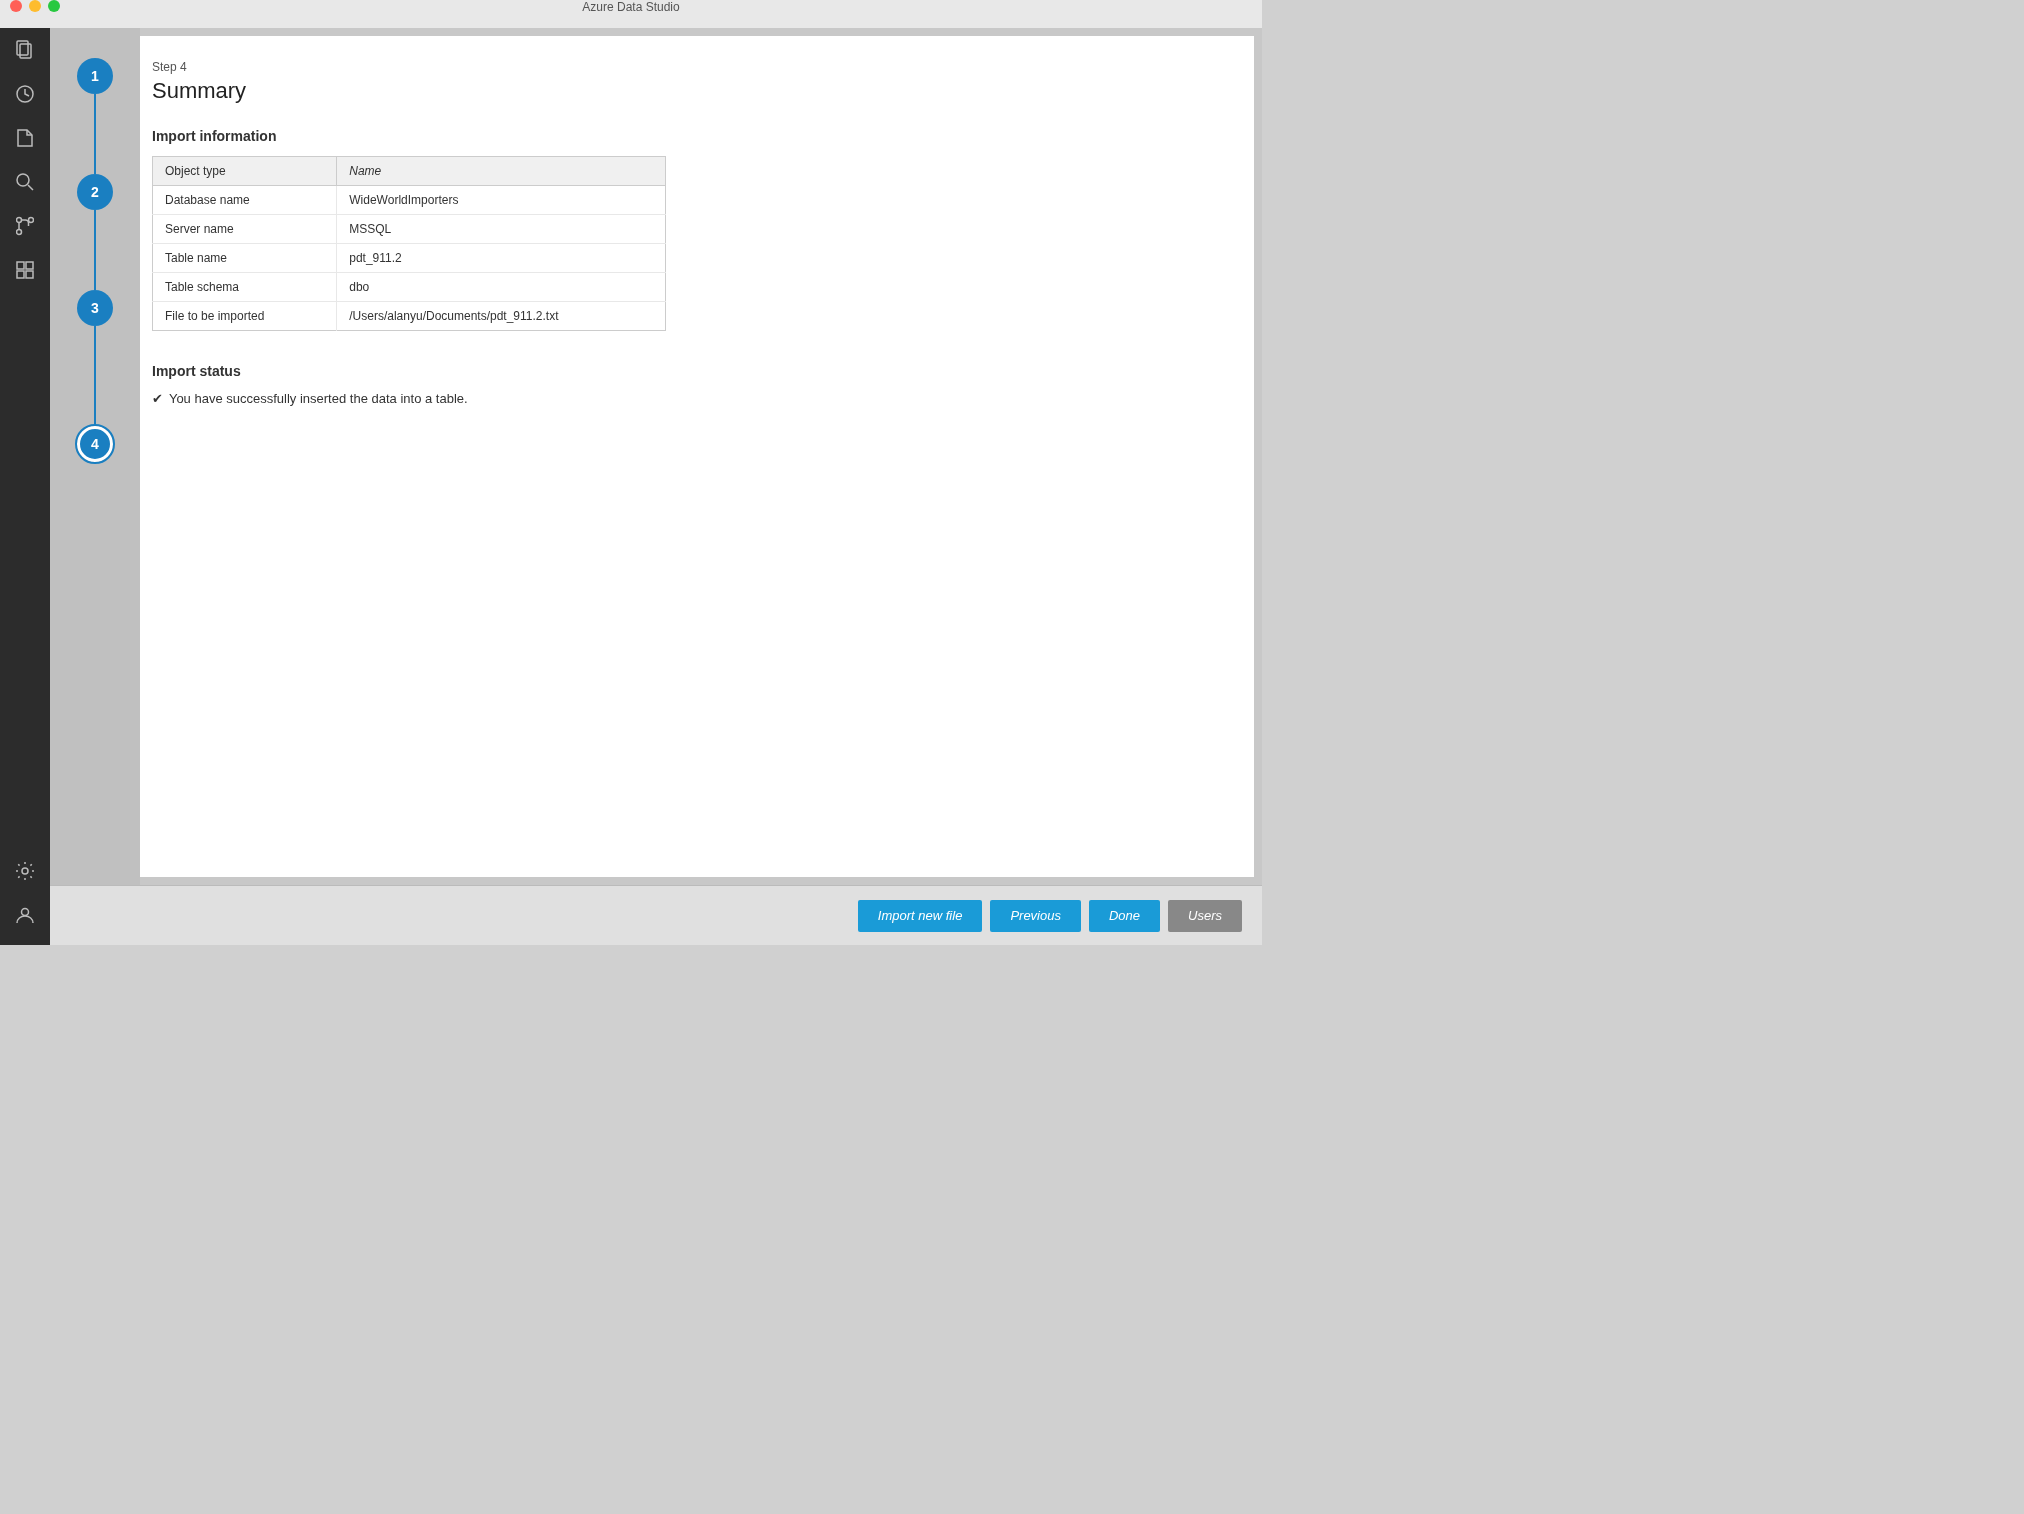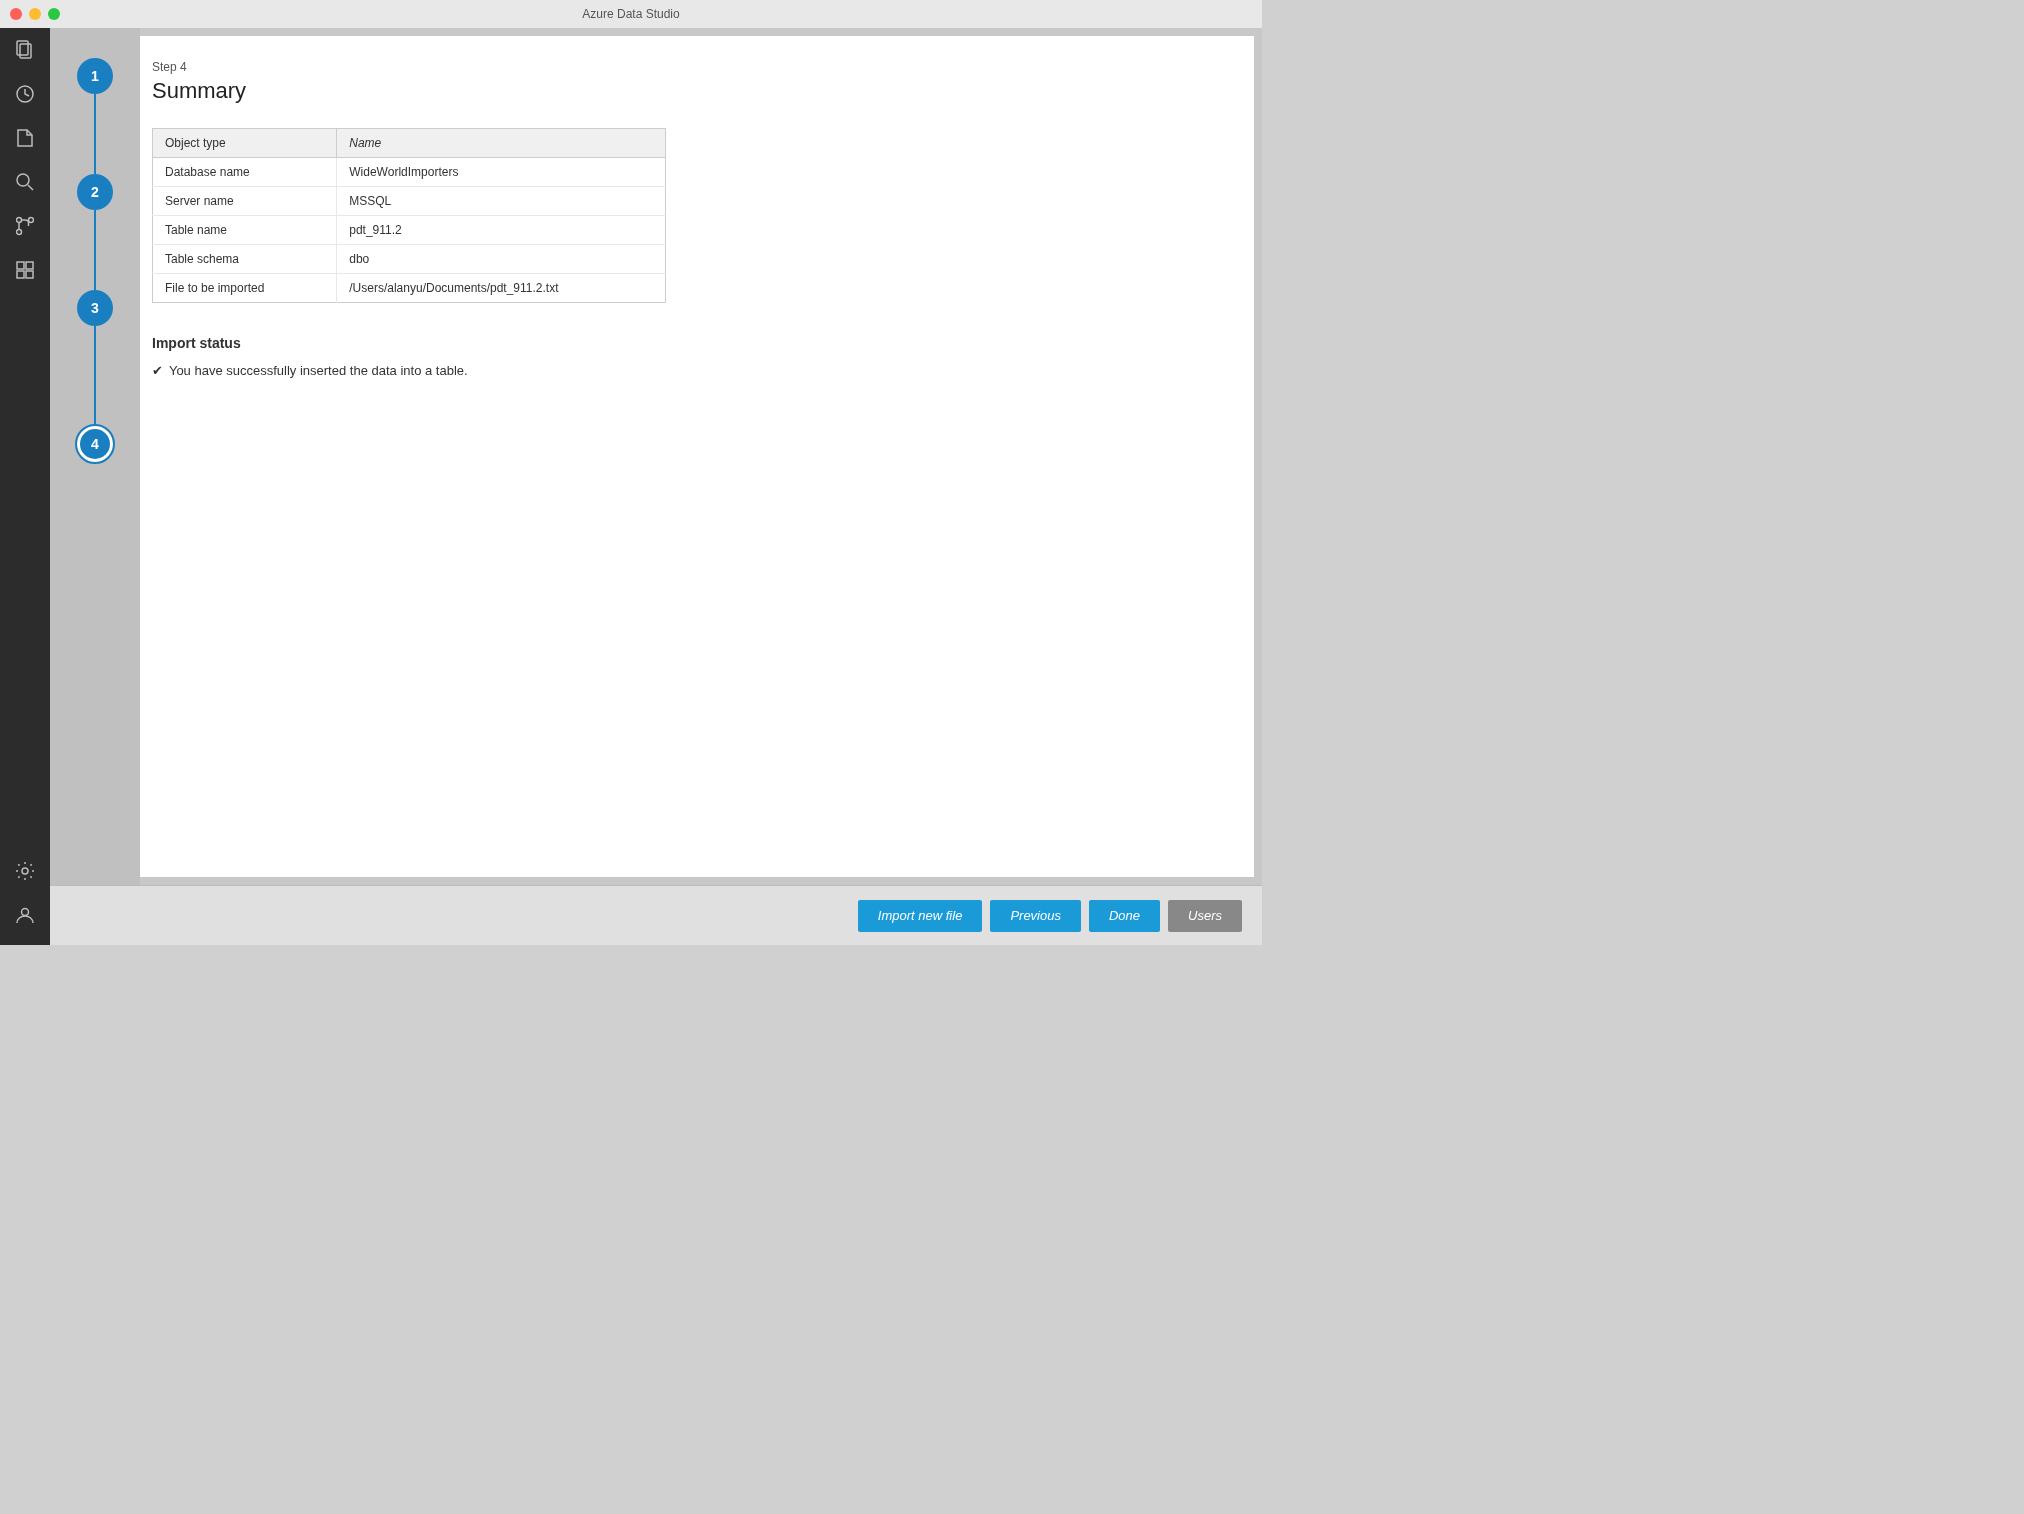--- a/index.html
+++ b/index.html
@@ -12,21 +12,20 @@
       overflow: hidden;
       display: flex;
       flex-direction: column;
     }
 
     
     .titlebar {
       height: 28px;
       background: #e8e8e8;
       display: flex;
-      align-items: center;
       justify-content: center;
       position: relative;
       flex-shrink: 0;
     }
     .titlebar-buttons {
       position: absolute;
       left: 10px;
       display: flex;
       gap: 7px;
     }
@@ -334,20 +333,21 @@
         </div>
         <div class="step-item">
           <div class="step-circle" style="background: #1a7fc1; border: 3px solid #fff; outline: 2px solid #1a7fc1;">4</div>
         </div>
       </div>
 
       <div class="wizard-main">
         <div class="step-label">Step 4</div>
         <div class="step-title">Summary</div>
 
+        <div class="section-title">Import information</div>
 
         <table class="info-table">
           <thead>
             <tr>
               <th class="col-object">
                 <span>Object type</span>
               </th>
               <th class="col-name">
                 <span>Name</span>
               </th>

